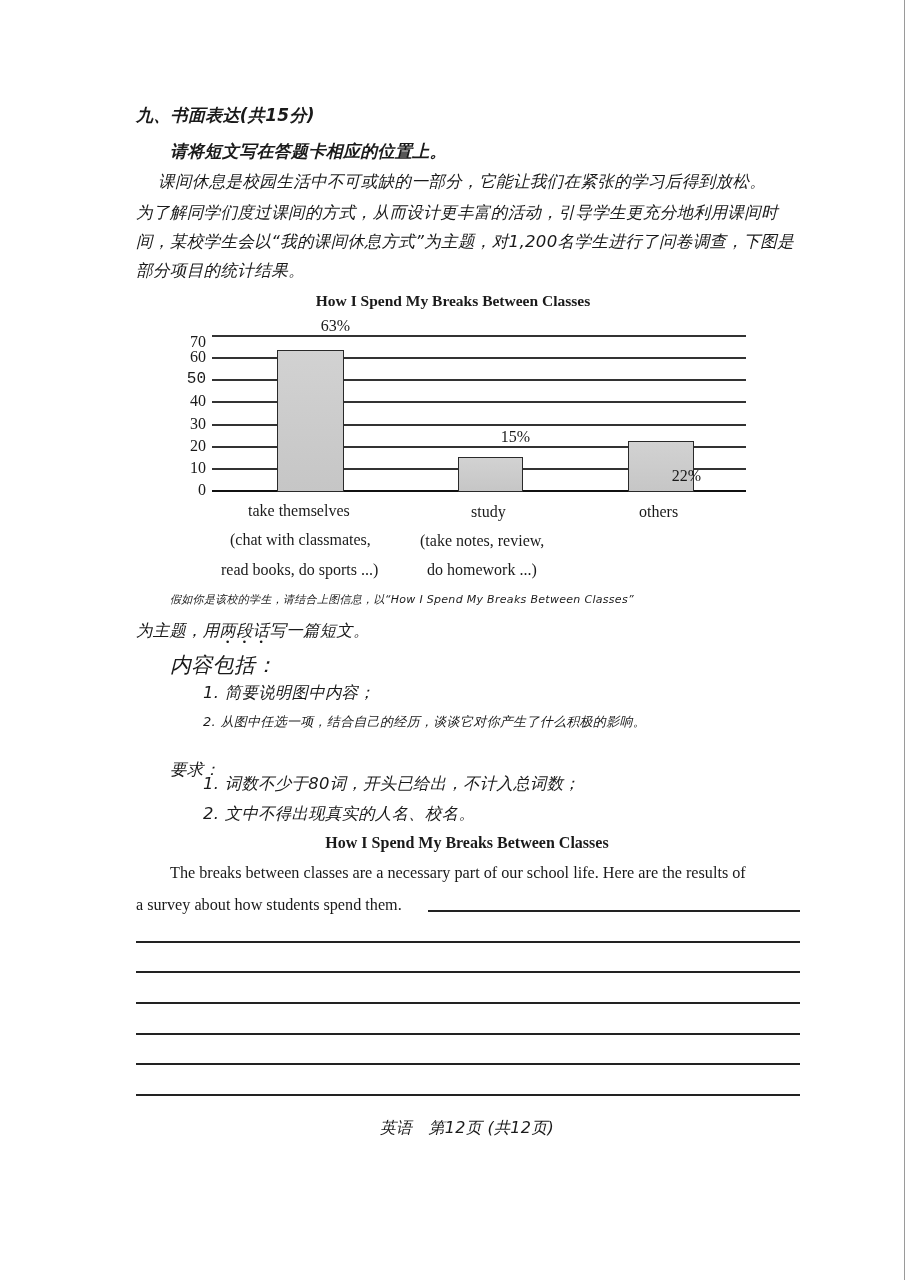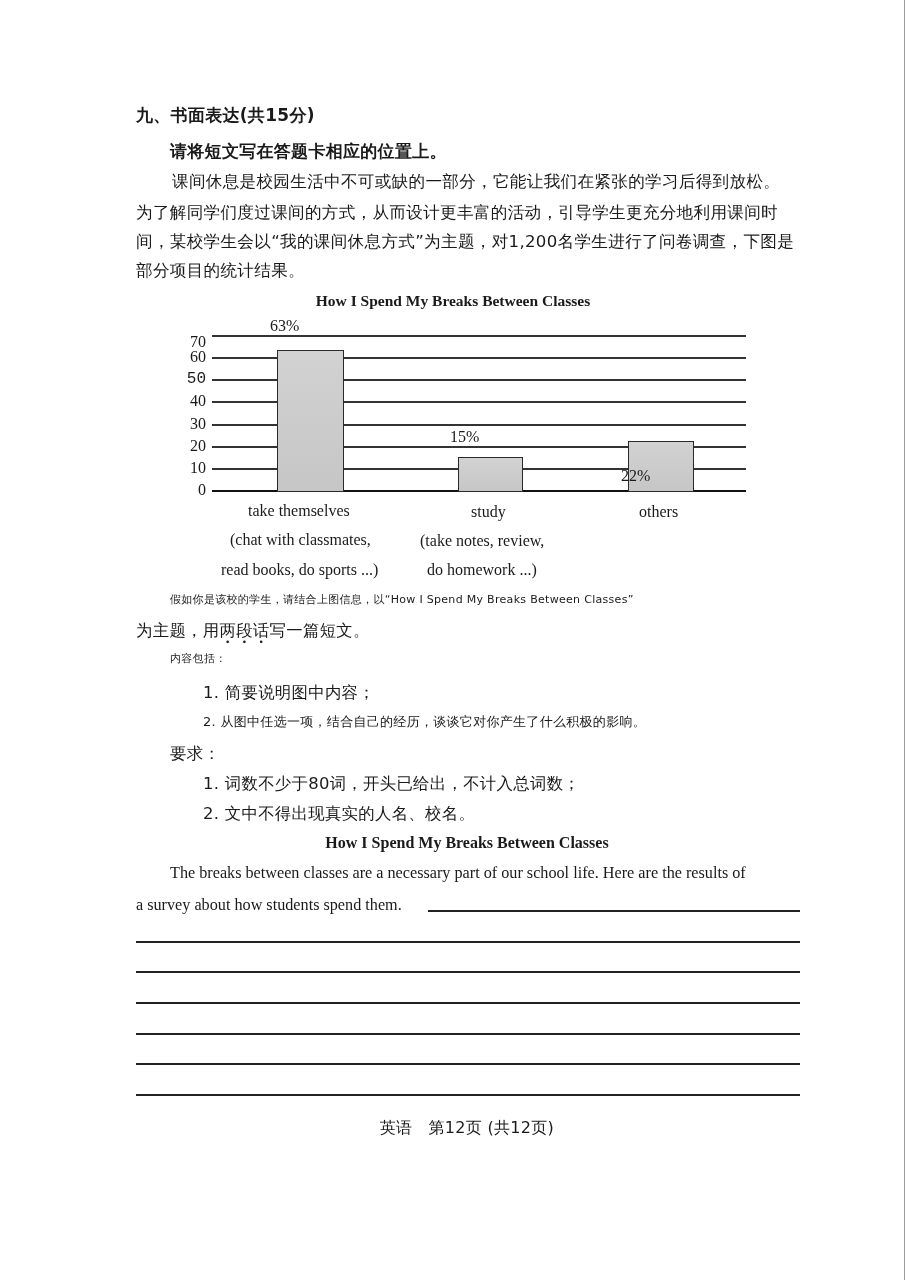--- a/index.html
+++ b/index.html
@@ -1,54 +1,54 @@
 <!DOCTYPE html>
 <html><head>
 <meta charset="utf-8">
 <style>
   html, body { margin: 0; padding: 0; background: #ffffff; }
   body { width: 906px; height: 1280px; position: relative; overflow: hidden; color: #1a1a1a;
          font-family: "DejaVu Serif", "Liberation Serif", serif; }
   .right-border { position: absolute; right: 1px; top: 0; width: 1px; height: 1280px; background: #9a9a9a; }
   .abs { position: absolute; white-space: nowrap; }
-  .cn { font-family: "DejaVu Sans", "Liberation Sans", sans-serif; font-size: 17px; letter-spacing: 0.3px; }
+  .cn { font-family: "DejaVu Sans", "Liberation Sans", sans-serif; font-size: 17px; letter-spacing: 0.3px; font-style: italic; }
   .bold { font-weight: bold; }
   .en { font-family: "Liberation Serif", "DejaVu Serif", serif; font-size: 16.5px; }
   .section-title { left: 136px; top: 104px; font-size: 17px; }
   .instruction { left: 170px; top: 140px; font-size: 17px; }
   .para { left: 136px; width: 670px; }
   .para .line { position: absolute; left: 0; white-space: nowrap; font-size: 16.6px; }
 
   
   .chart-title { left: 0; width: 906px; text-align: center; top: 292px; font-size: 15.5px; font-weight: bold; font-family: "Liberation Serif", serif; }
   .chart { position: absolute; left: 180px; top: 316px; width: 580px; height: 200px; }
   .gridline { position: absolute; left: 32px; width: 534px; height: 1.5px; background: #333; }
   .ytick { position: absolute; left: 0; width: 26px; text-align: right; font-family: "Liberation Serif", serif; font-size: 16px; }
   .bar { position: absolute; background: linear-gradient(180deg, #d2d2d2, #c6c6c6); border: 1.5px solid #2a2a2a; box-sizing: border-box; }
-  .bar-label { position: absolute; font-family: "Liberation Serif", serif; font-size: 16px; text-align: left; width: 80px; }
+  .bar-label { position: absolute; font-family: "Liberation Serif", serif; font-size: 16px; text-align: right; width: 80px; }
   .cat { position: absolute; font-family: "Liberation Serif", serif; font-size: 16px; text-align: center; white-space: nowrap; }
 
   .dot-emph { position: relative; }
   .dot-emph::after { content: "•"; position: absolute; left: 50%; transform: translateX(-50%); top: 16px; font-size: 9px; }
 
   .answer-title { left: 0; width: 934px; text-align: center; top: 834px; font-size: 16px; font-weight: bold; font-family: "Liberation Serif", serif; }
   .answer-line { position: absolute; left: 136px; width: 664px; height: 1.5px; background: #222; }
   .inline-line { position: absolute; left: 428px; width: 372px; height: 1.5px; background: #222; }
   .footer { left: 0; width: 934px; text-align: center; top: 1118px; font-size: 16px; }
 </style>
 </head>
 <body>
 
 <div class="right-border"></div>
 
 <div class="abs cn bold section-title">九、书面表达(共15分)</div>
 <div class="abs cn bold instruction">请将短文写在答题卡相应的位置上。</div>
 
 <div class="abs cn para" style="top:0;">
-  <div class="line" style="left:36px; top:171px;text-align:right;">课间休息是校园生活中不可或缺的一部分，它能让我们在紧张的学习后得到放松。</div>
+  <div class="line" style="left:22px; top:171px;text-align:right;">课间休息是校园生活中不可或缺的一部分，它能让我们在紧张的学习后得到放松。</div>
   <div class="line" style="top:202px;">为了解同学们度过课间的方式，从而设计更丰富的活动，引导学生更充分地利用课间时</div>
   <div class="line" style="top:231px;">间，某校学生会以“我的课间休息方式”为主题，对1,200名学生进行了问卷调查，下图是</div>
   <div class="line" style="top:260px;">部分项目的统计结果。</div>
 </div>
 
 <div class="abs chart-title">How I Spend My Breaks Between Classes</div>
 <div class="chart">
 
   <div class="gridline" style="top:19px;"></div>
   <div class="gridline" style="top:41px;"></div>
@@ -84,25 +84,25 @@
 <div class="cat" style="left:471px; top:503px;">study</div>
 <div class="cat" style="left:420px; top:532px;">(take notes, review,</div>
 <div class="cat" style="left:427px; top:561px;">do homework ...)</div>
 <div class="cat" style="left:639px; top:503px;">others</div>
 
 <div class="abs cn" style="left:170px; top:592px; font-size:11px;">假如你是该校的学生，请结合上图信息，以“How I Spend My Breaks Between Classes”</div>
 <div class="abs cn" style="left:136px; top:620px; font-size:16.4px;">
   <span>为主题，用</span><span class="dot-emph">两</span><span class="dot-emph">段</span><span class="dot-emph">话</span><span>写一篇短文。</span>
 </div>
 
-<div class="abs cn" style="left:170px; top:651px; font-size:11px;">内容包括：</div>
+<div class="abs cn" style="left:170px; top:651px; font-size:21px;">内容包括：</div>
 <div class="abs cn" style="left:203px; top:682px; font-size:16.4px;">1. 简要说明图中内容；</div>
 <div class="abs cn" style="left:203px; top:713px; font-size:13px;">2. 从图中任选一项，结合自己的经历，谈谈它对你产生了什么积极的影响。</div>
 
-<div class="abs cn" style="left:170px; top:743px; font-size:16.4px;">要求：</div>
+<div class="abs cn" style="left:170px; top:759px; font-size:16.4px;">要求：</div>
 <div class="abs cn" style="left:203px; top:773px; font-size:16.4px;">1. 词数不少于80词，开头已给出，不计入总词数；</div>
 <div class="abs cn" style="left:203px; top:803px; font-size:16.4px;">2. 文中不得出现真实的人名、校名。</div>
 
 <div class="abs answer-title">How I Spend My Breaks Between Classes</div>
 <div class="abs en" style="left:170px; top:864px; font-size:16.2px;">The breaks between classes are a necessary part of our school life. Here are the results of</div>
 <div class="abs en" style="left:136px; top:896px; font-size:16.2px;">a survey about how students spend them.</div>
 <div class="inline-line" style="top:910px;"></div>
 
 <div class="answer-line" style="top:941px;"></div>
 <div class="answer-line" style="top:971px;"></div>

